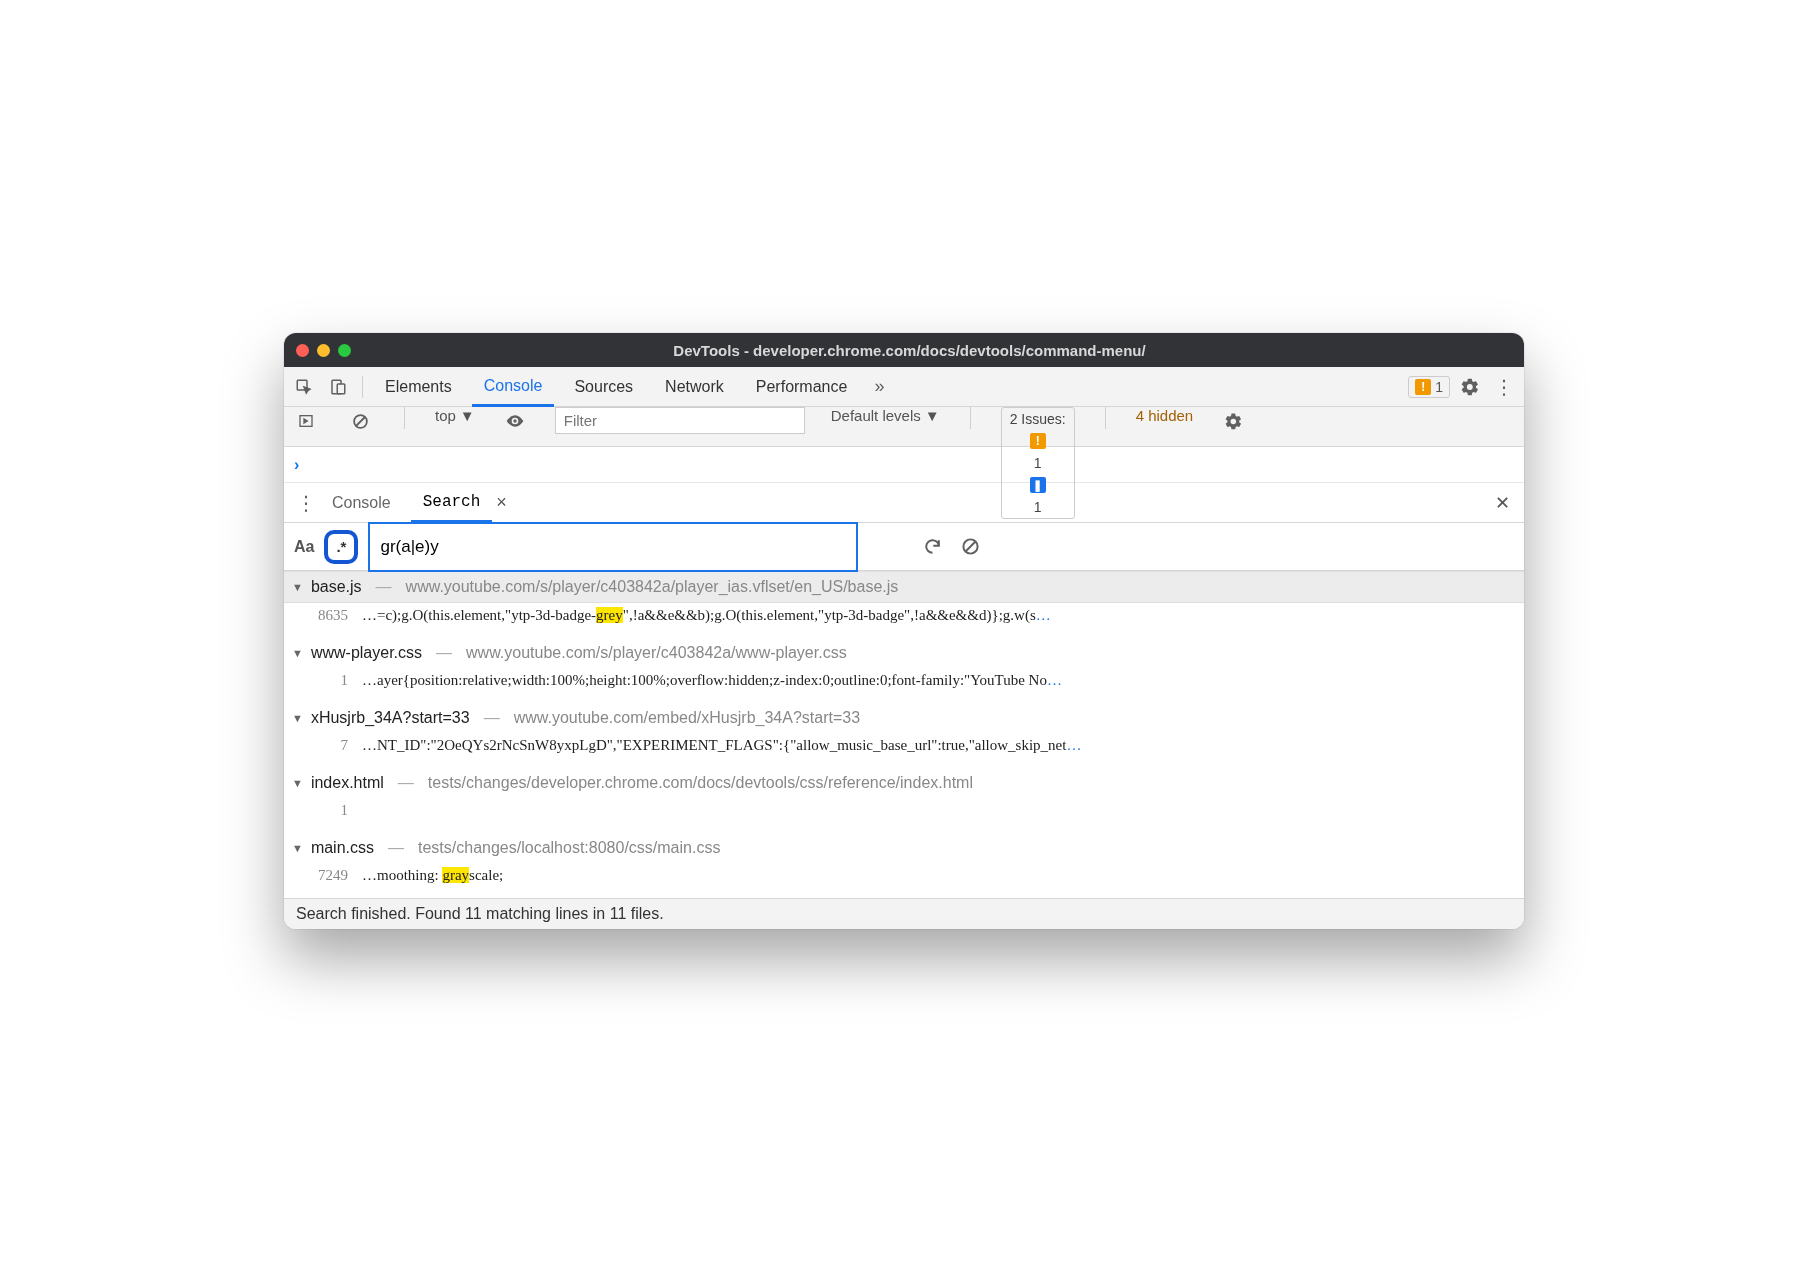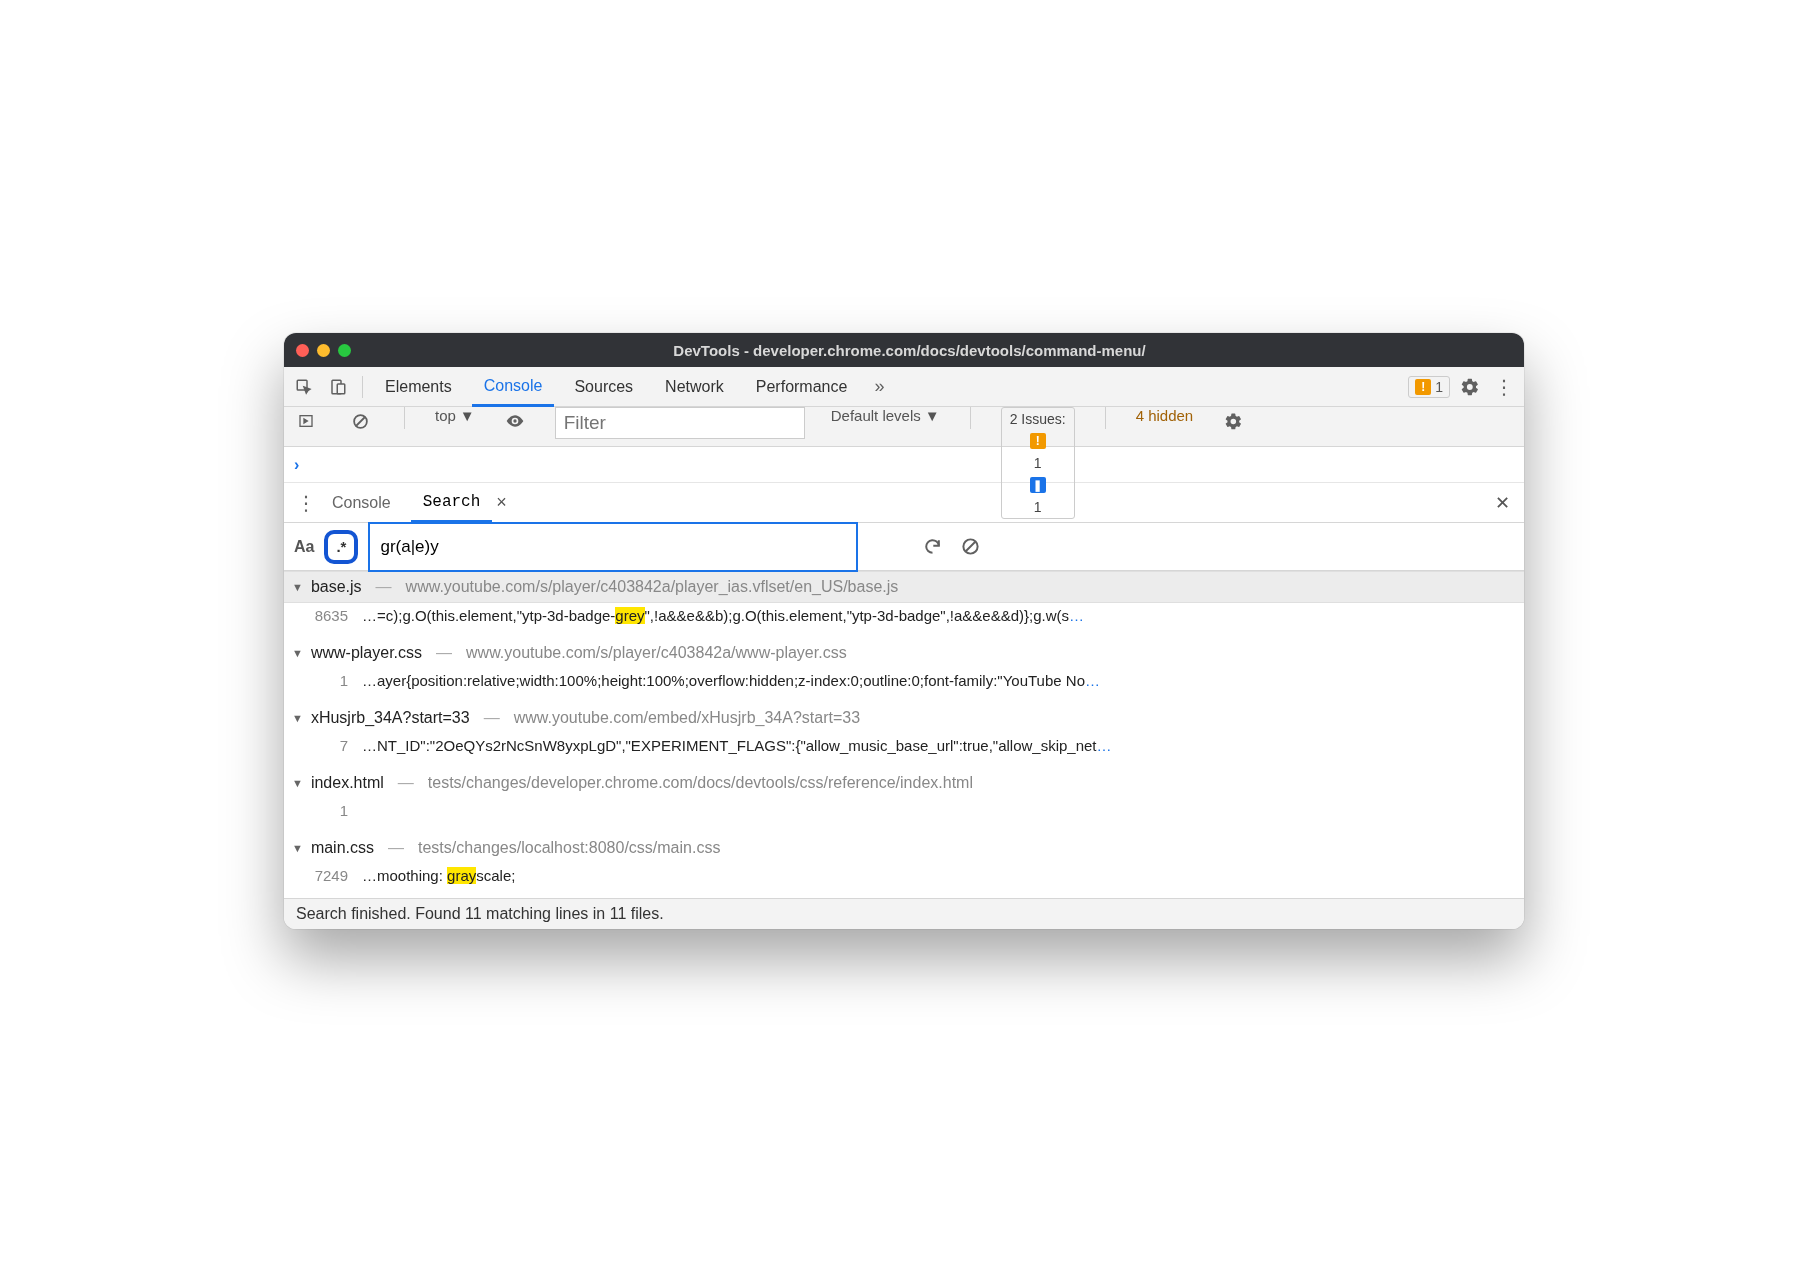--- a/index.html
+++ b/index.html
@@ -77,21 +77,21 @@
     background: #f3f3f3;
     padding: 0 8px;
     gap: 26px;
     font-size: 15px;
     color: #555;
   }
   .dd { display:flex; align-items:center; gap:4px; cursor:pointer; }
   .filter-input {
     border: 1px solid #ccc;
     padding: 4px 8px;
-    font-size: 19px;
+    font-size: 15px;
     width: 250px;
     background: #fff;
   }
   .issues-btn {
     display:flex; align-items:center; gap:6px;
     border:1px solid #ccc; border-radius:3px;
     padding: 3px 8px; font-size:14px; color:#444;flex-direction:column;
   }
   .info-icon { background:#1a73e8; color:#fff; width:16px; height:16px; border-radius:2px; display:flex; align-items:center; justify-content:center; font-size:11px; font-weight:bold;}
   .muted { color: #a16207; }
@@ -135,21 +135,21 @@
     color:#333;
   }
   .file-header.first { background:#ececec; border-bottom:1px solid #dfdfdf; border-top:1px solid #dfdfdf;}
   .file-header .tri { font-size:11px; color:#666; }
   .file-header .fname { color:#222; }
   .file-header .dash { color:#aaa; margin:0 6px;}
   .file-header .fpath { color:#888; }
   .result-line {
     display:flex; gap:14px;
     padding: 4px 8px 14px 18px;
-    font-family: Liberation Sans, sans-serif;
+    font-family: Liberation Serif, serif;
     font-size:15px;
     color:#222;
     white-space:nowrap;
     overflow:hidden;
   }
   .lineno { color:#888; min-width:46px; text-align:right; font-family: inherit;}
   .code { overflow:hidden; text-overflow:ellipsis; }
   .hl { background:#ffe600; }
   .ellips { color:#1a73e8; }
   

